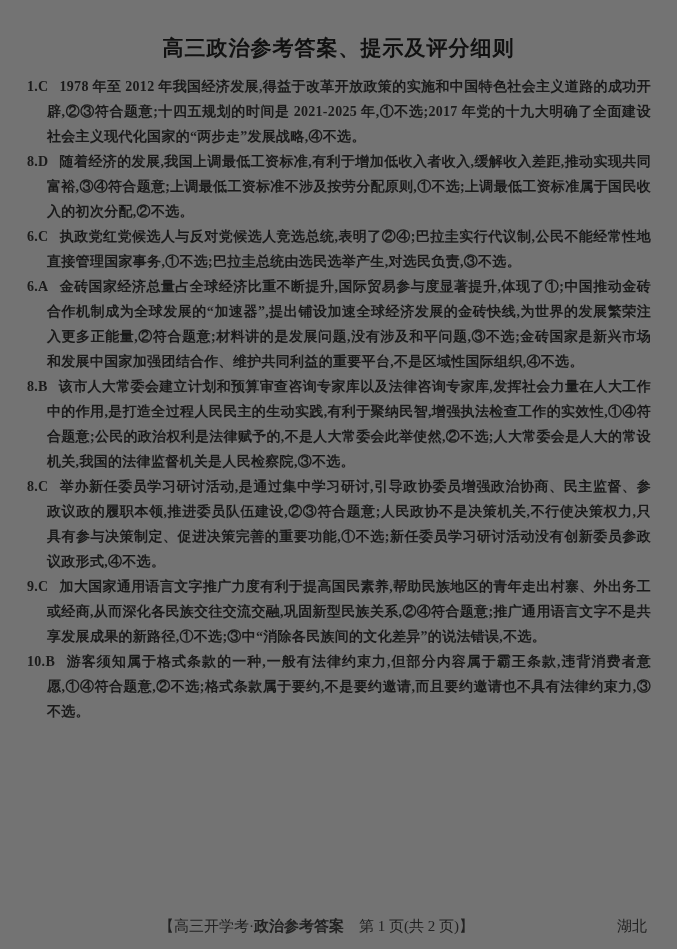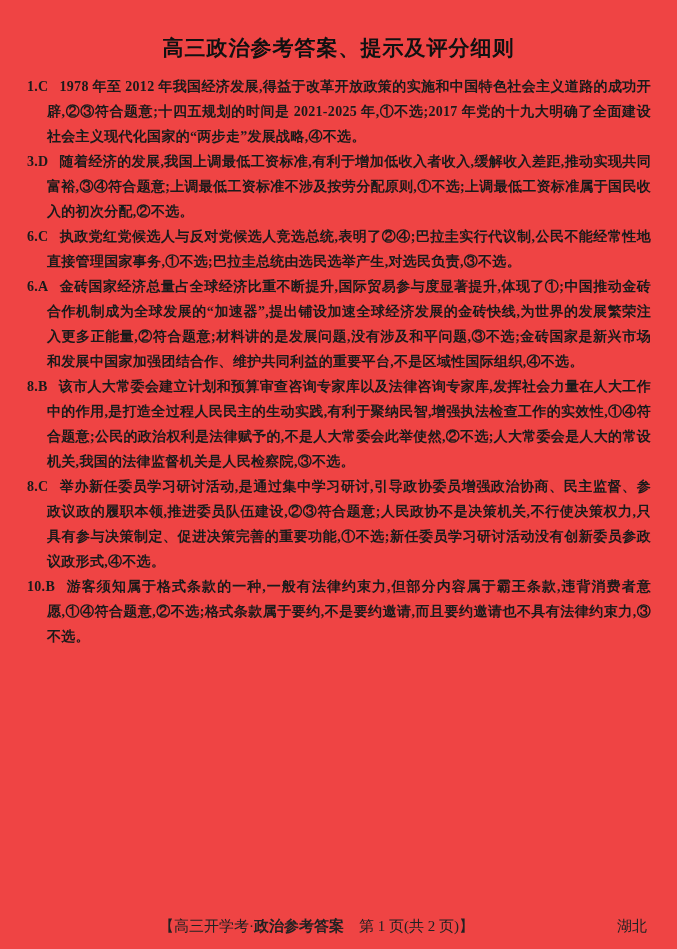--- a/index.html
+++ b/index.html
@@ -11,21 +11,21 @@
     width: 677px;
     height: 949px;
     overflow: hidden;
     position: relative;
     font-family: "Liberation Serif", "DejaVu Serif", serif;
     color: #1a1a1a;
   }
   .page {
     position: absolute;
     inset: 0;
-    background: #ef4444;
+    background: #737373;
   }
   .doc-title {
     margin: 0;
     padding-top: 34px;
     text-align: center;
     font-size: 21px;
     font-weight: bold;
     letter-spacing: 1px;
     color: #111;
     font-family: "Liberation Sans", "DejaVu Sans", sans-serif;
@@ -75,25 +75,26 @@
 </style>
 </head>
 <body>
 
 <div class="page">
 
   <h1 class="doc-title">高三政治参考答案、提示及评分细则</h1>
 
   <div class="answers">
     <div class="answer-item"><span class="num">1.C</span><span>1978 年至 2012 年我国经济发展,得益于改革开放政策的实施和中国特色社会主义道路的成功开辟,②③符合题意;十四五规划的时间是 2021-2025 年,①不选;2017 年党的十九大明确了全面建设社会主义现代化国家的“两步走”发展战略,④不选。</span></div>
-    <div class="answer-item"><span class="num">3.D</span><span>随着经济的发展,我国上调最低工资标准,有利于增加低收入者收入,缓解收入差距,推动实现共同富裕,③④符合题意;上调最低工资标准不涉及按劳分配原则,①不选;上调最低工资标准属于国民收入的初次分配,②不选。</span></div>
+    <div class="answer-item"><span class="num">8.D</span><span>随着经济的发展,我国上调最低工资标准,有利于增加低收入者收入,缓解收入差距,推动实现共同富裕,③④符合题意;上调最低工资标准不涉及按劳分配原则,①不选;上调最低工资标准属于国民收入的初次分配,②不选。</span></div>
     <div class="answer-item"><span class="num">6.C</span><span>执政党红党候选人与反对党候选人竞选总统,表明了②④;巴拉圭实行代议制,公民不能经常性地直接管理国家事务,①不选;巴拉圭总统由选民选举产生,对选民负责,③不选。</span></div>
     <div class="answer-item"><span class="num">6.A</span><span>金砖国家经济总量占全球经济比重不断提升,国际贸易参与度显著提升,体现了①;中国推动金砖合作机制成为全球发展的“加速器”,提出铺设加速全球经济发展的金砖快线,为世界的发展繁荣注入更多正能量,②符合题意;材料讲的是发展问题,没有涉及和平问题,③不选;金砖国家是新兴市场和发展中国家加强团结合作、维护共同利益的重要平台,不是区域性国际组织,④不选。</span></div>
     <div class="answer-item"><span class="num">8.B</span><span>该市人大常委会建立计划和预算审查咨询专家库以及法律咨询专家库,发挥社会力量在人大工作中的作用,是打造全过程人民民主的生动实践,有利于聚纳民智,增强执法检查工作的实效性,①④符合题意;公民的政治权利是法律赋予的,不是人大常委会此举使然,②不选;人大常委会是人大的常设机关,我国的法律监督机关是人民检察院,③不选。</span></div>
     <div class="answer-item"><span class="num">8.C</span><span>举办新任委员学习研讨活动,是通过集中学习研讨,引导政协委员增强政治协商、民主监督、参政议政的履职本领,推进委员队伍建设,②③符合题意;人民政协不是决策机关,不行使决策权力,只具有参与决策制定、促进决策完善的重要功能,①不选;新任委员学习研讨活动没有创新委员参政议政形式,④不选。</span></div>
+    <div class="answer-item"><span class="num">9.C</span><span>加大国家通用语言文字推广力度有利于提高国民素养,帮助民族地区的青年走出村寨、外出务工或经商,从而深化各民族交往交流交融,巩固新型民族关系,②④符合题意;推广通用语言文字不是共享发展成果的新路径,①不选;③中“消除各民族间的文化差异”的说法错误,不选。</span></div>
     <div class="answer-item"><span class="num">10.B</span><span>游客须知属于格式条款的一种,一般有法律约束力,但部分内容属于霸王条款,违背消费者意愿,①④符合题意,②不选;格式条款属于要约,不是要约邀请,而且要约邀请也不具有法律约束力,③不选。</span></div>
 
   </div>
 
   <div class="doc-footer">
     <div class="footer-center"><span>【高三开学考·</span><span class="bold">政治参考答案</span><span>　第 1 页(共 2 页)】</span></div>
     <span class="footer-region">湖北</span>
   </div>
 
 </div>

